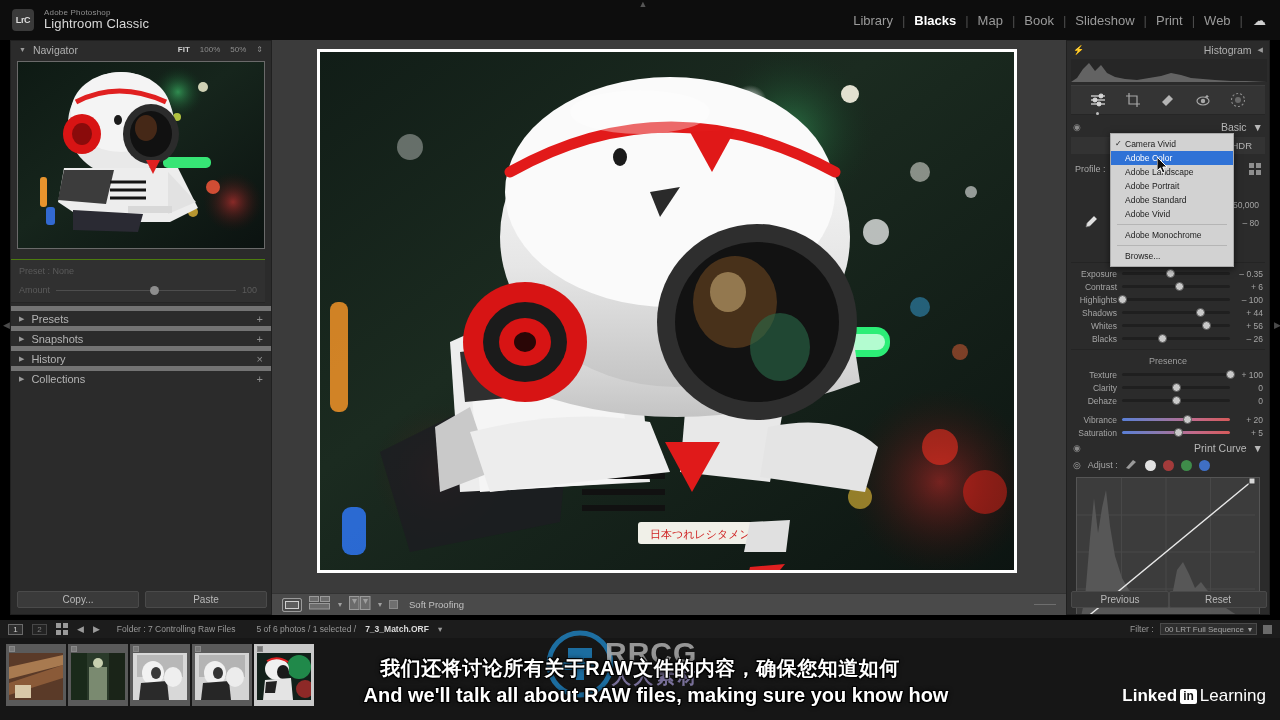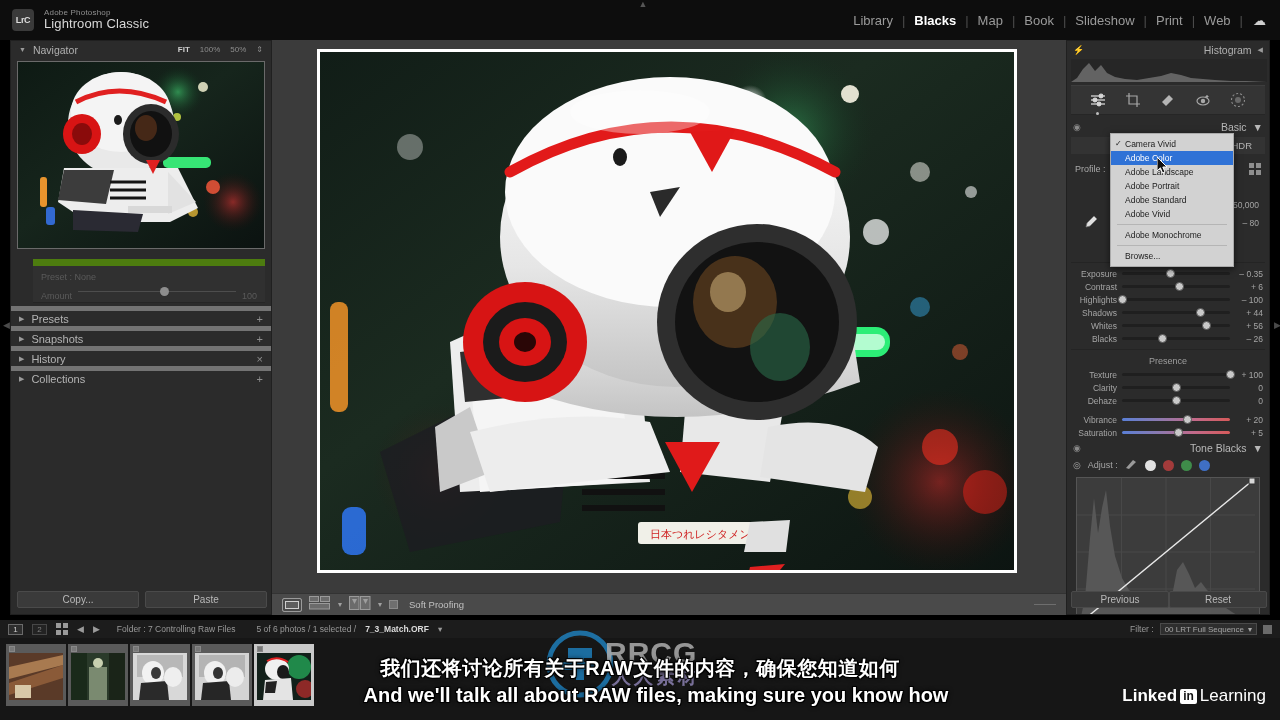--- a/index.html
+++ b/index.html
@@ -51,26 +51,26 @@
   }
   .tri { font-size: 7px; color: #9a9a9a; margin-right: 7px; }
   .nav-zooms { margin-left: auto; display: flex; align-items: center; gap: 10px; font-size: 8px; color: #8d8d8d; }
   .nav-zooms .fit { color: #cfcfcf; font-weight: bold; font-size: 8px; }
   .nav-preview {
     margin: 3px 6px 0 6px; width: 248px; height: 188px;
     border: 1px solid #6a6a6a; overflow: hidden; position: relative;
     background: #0b1210;
   }
   .preset-block {
-    margin: 10px 6px 0 22px; height: 44px; background: #303030;
-    border-top: 7px solid #4d7c0f; border-bottom: 1px solid #252525;
+    margin: 10px 6px 0 0; height: 44px; background: #303030;
+    border-top: 1px solid #4d7c0f; border-bottom: 1px solid #252525;
     padding: 6px 8px; color: #5a5a5a; font-size: 9px;
   }
   .preset-row { display:flex; justify-content: space-between; }
-  .amount-row { display:flex; align-items:flex-start; margin-top: 9px; gap: 6px; font-size: 9px; }
+  .amount-row { display:flex; align-items:center; margin-top: 9px; gap: 6px; font-size: 9px; }
   .amount-track { flex: 1; height: 1px; background: #4d4d4d; position: relative; }
   .amount-knob { position:absolute; left: 52%; top:-4px; width:9px; height:9px; border-radius:50%; background:#8d8d8d; }
   .accordion { margin-top: 3px; }
   .acc-row {
     height: 20px; display: flex; align-items: center; padding: 0 8px;
     font-size: 11px; color: #b4b4b4; border-top: 5px solid #737373;
   }
   .acc-row .act { margin-left: auto; color: #8d8d8d; font-size: 11px; }
   .copy-paste {
     position: absolute; left: 6px; bottom: 6px; width: 250px;
@@ -710,21 +710,21 @@
         <span class="sl-track">
           <i class="fill" style="width:100%;background:linear-gradient(90deg,#5a7fd6,#8a7ab0,#c26a8a,#d65a5a)"></i>
           <i class="sl-knob" style="left:52%"></i>
         </span>
         <span class="sl-val">+ 5</span>
       </div>
     </div>
 
   <div class="tone-head">
     <span class="eye">◉</span>
-    <span style="margin-left:auto">Tone Blacks</span>
+    <span style="margin-left:auto">Print Curve</span>
     <span class="tri-r" style="margin-left:6px">▼</span>
   </div>
 
   <div class="adjust-row">
     <span style="font-size:9px">◎</span>
     <span>Adjust :</span>
     <span>
       <svg width="13" height="12" viewBox="0 0 13 12">
           <path d="M1 10 L8 2 L11 4 L4 11 Z" fill="#9a9a9a"></path>
         </svg>

